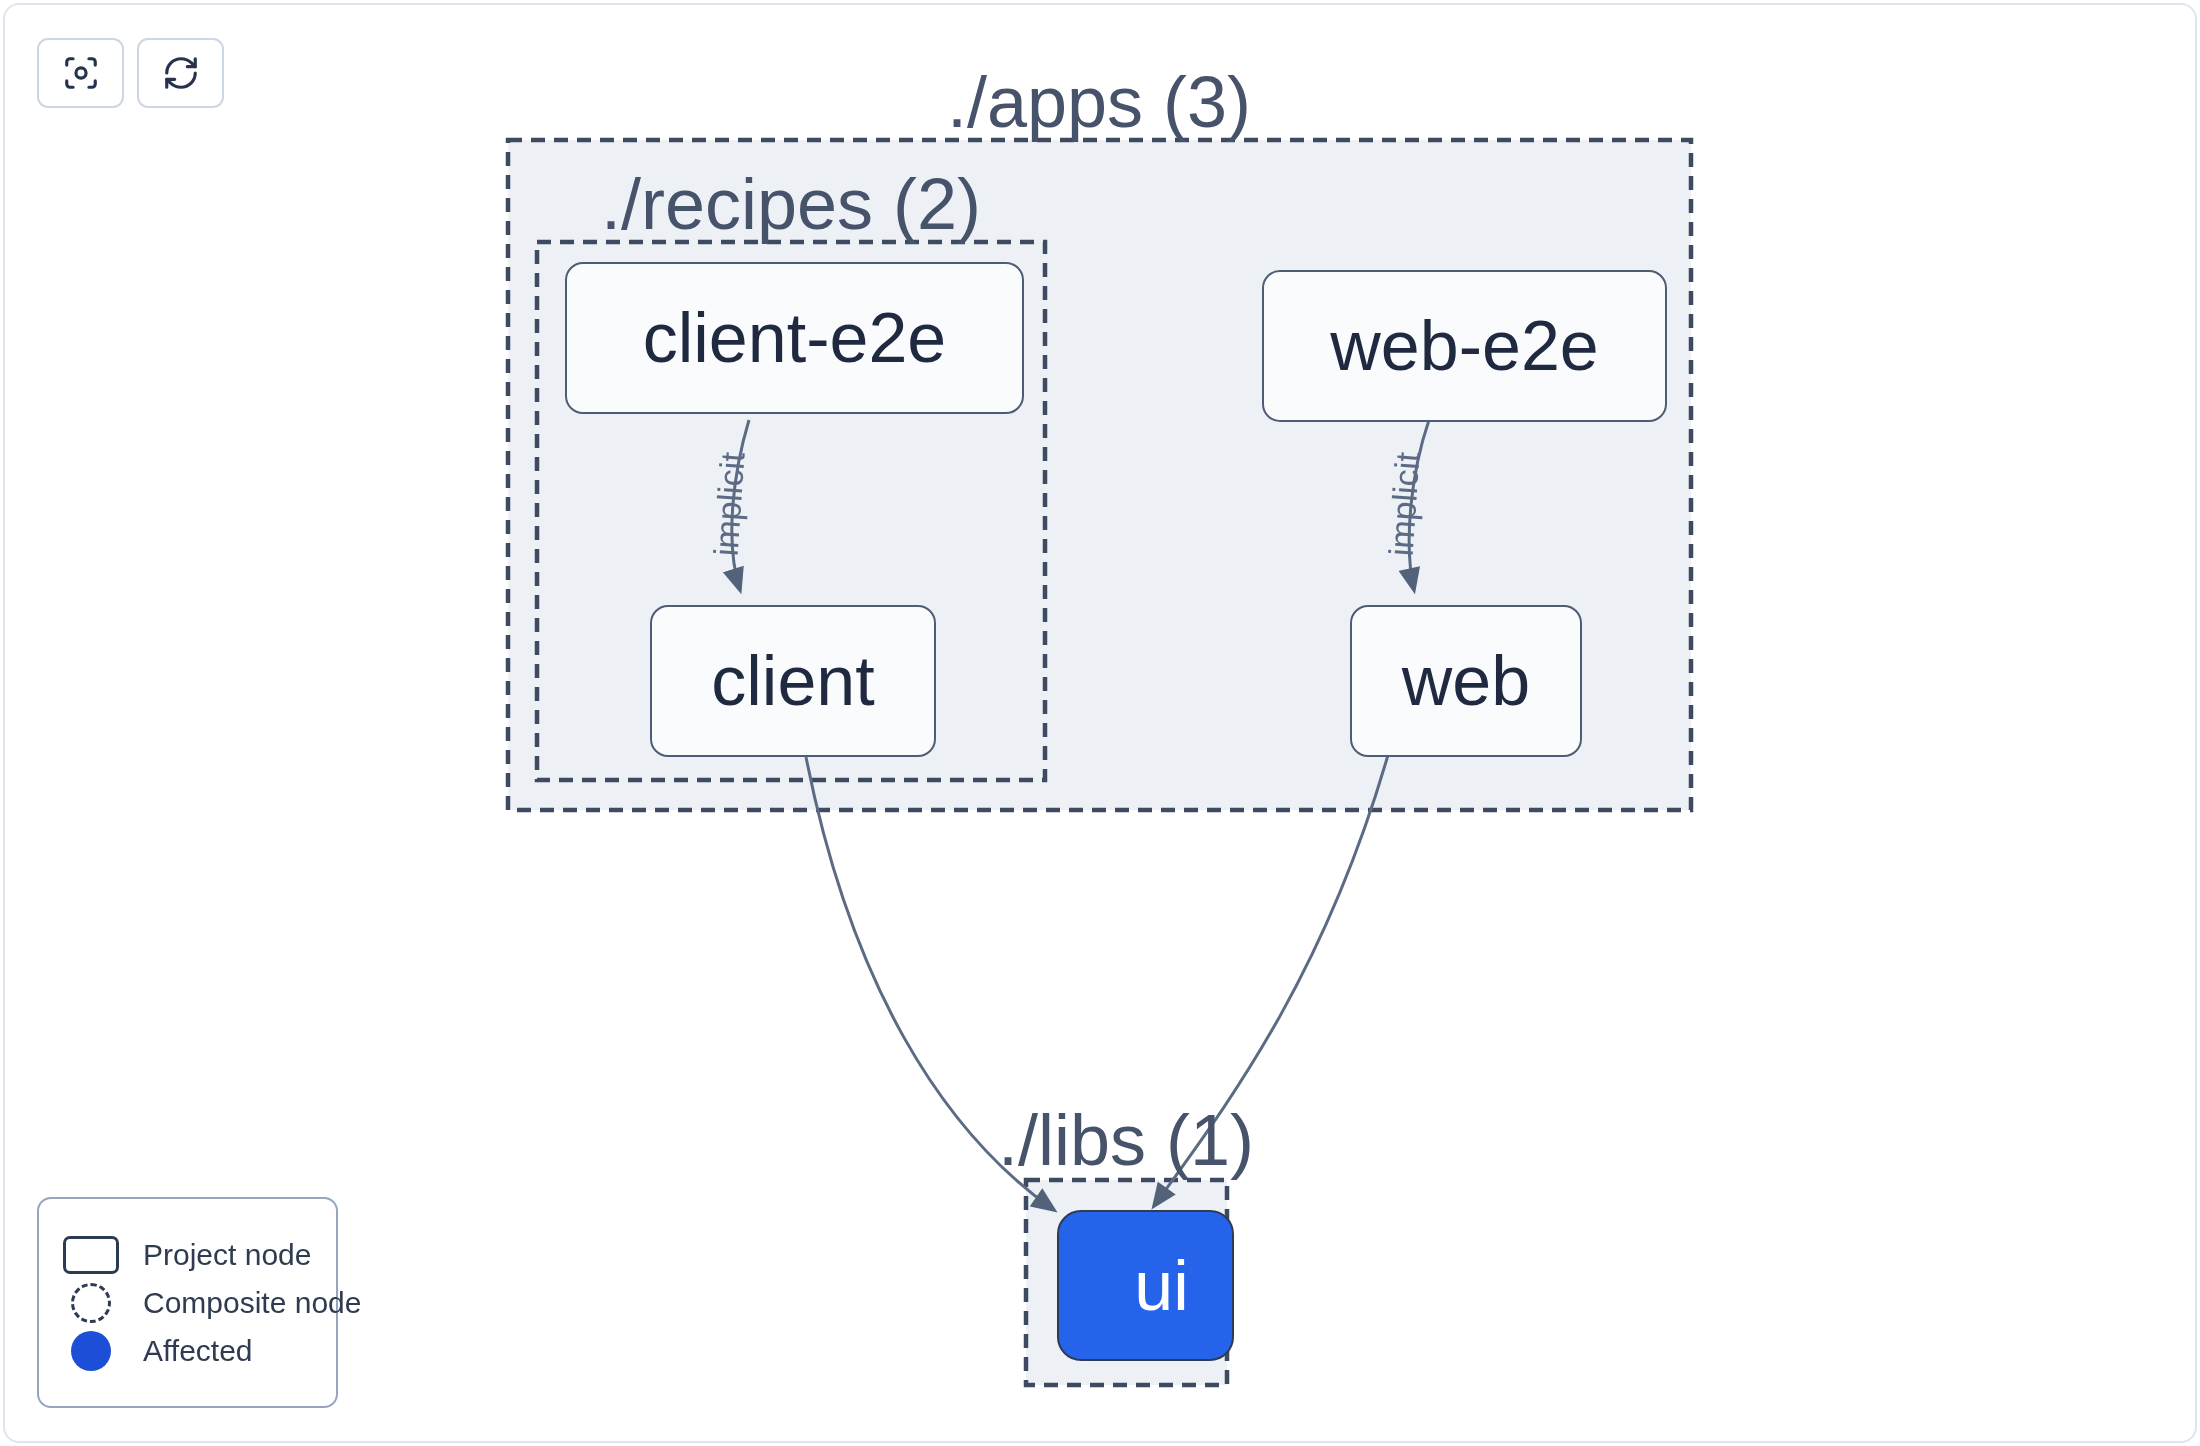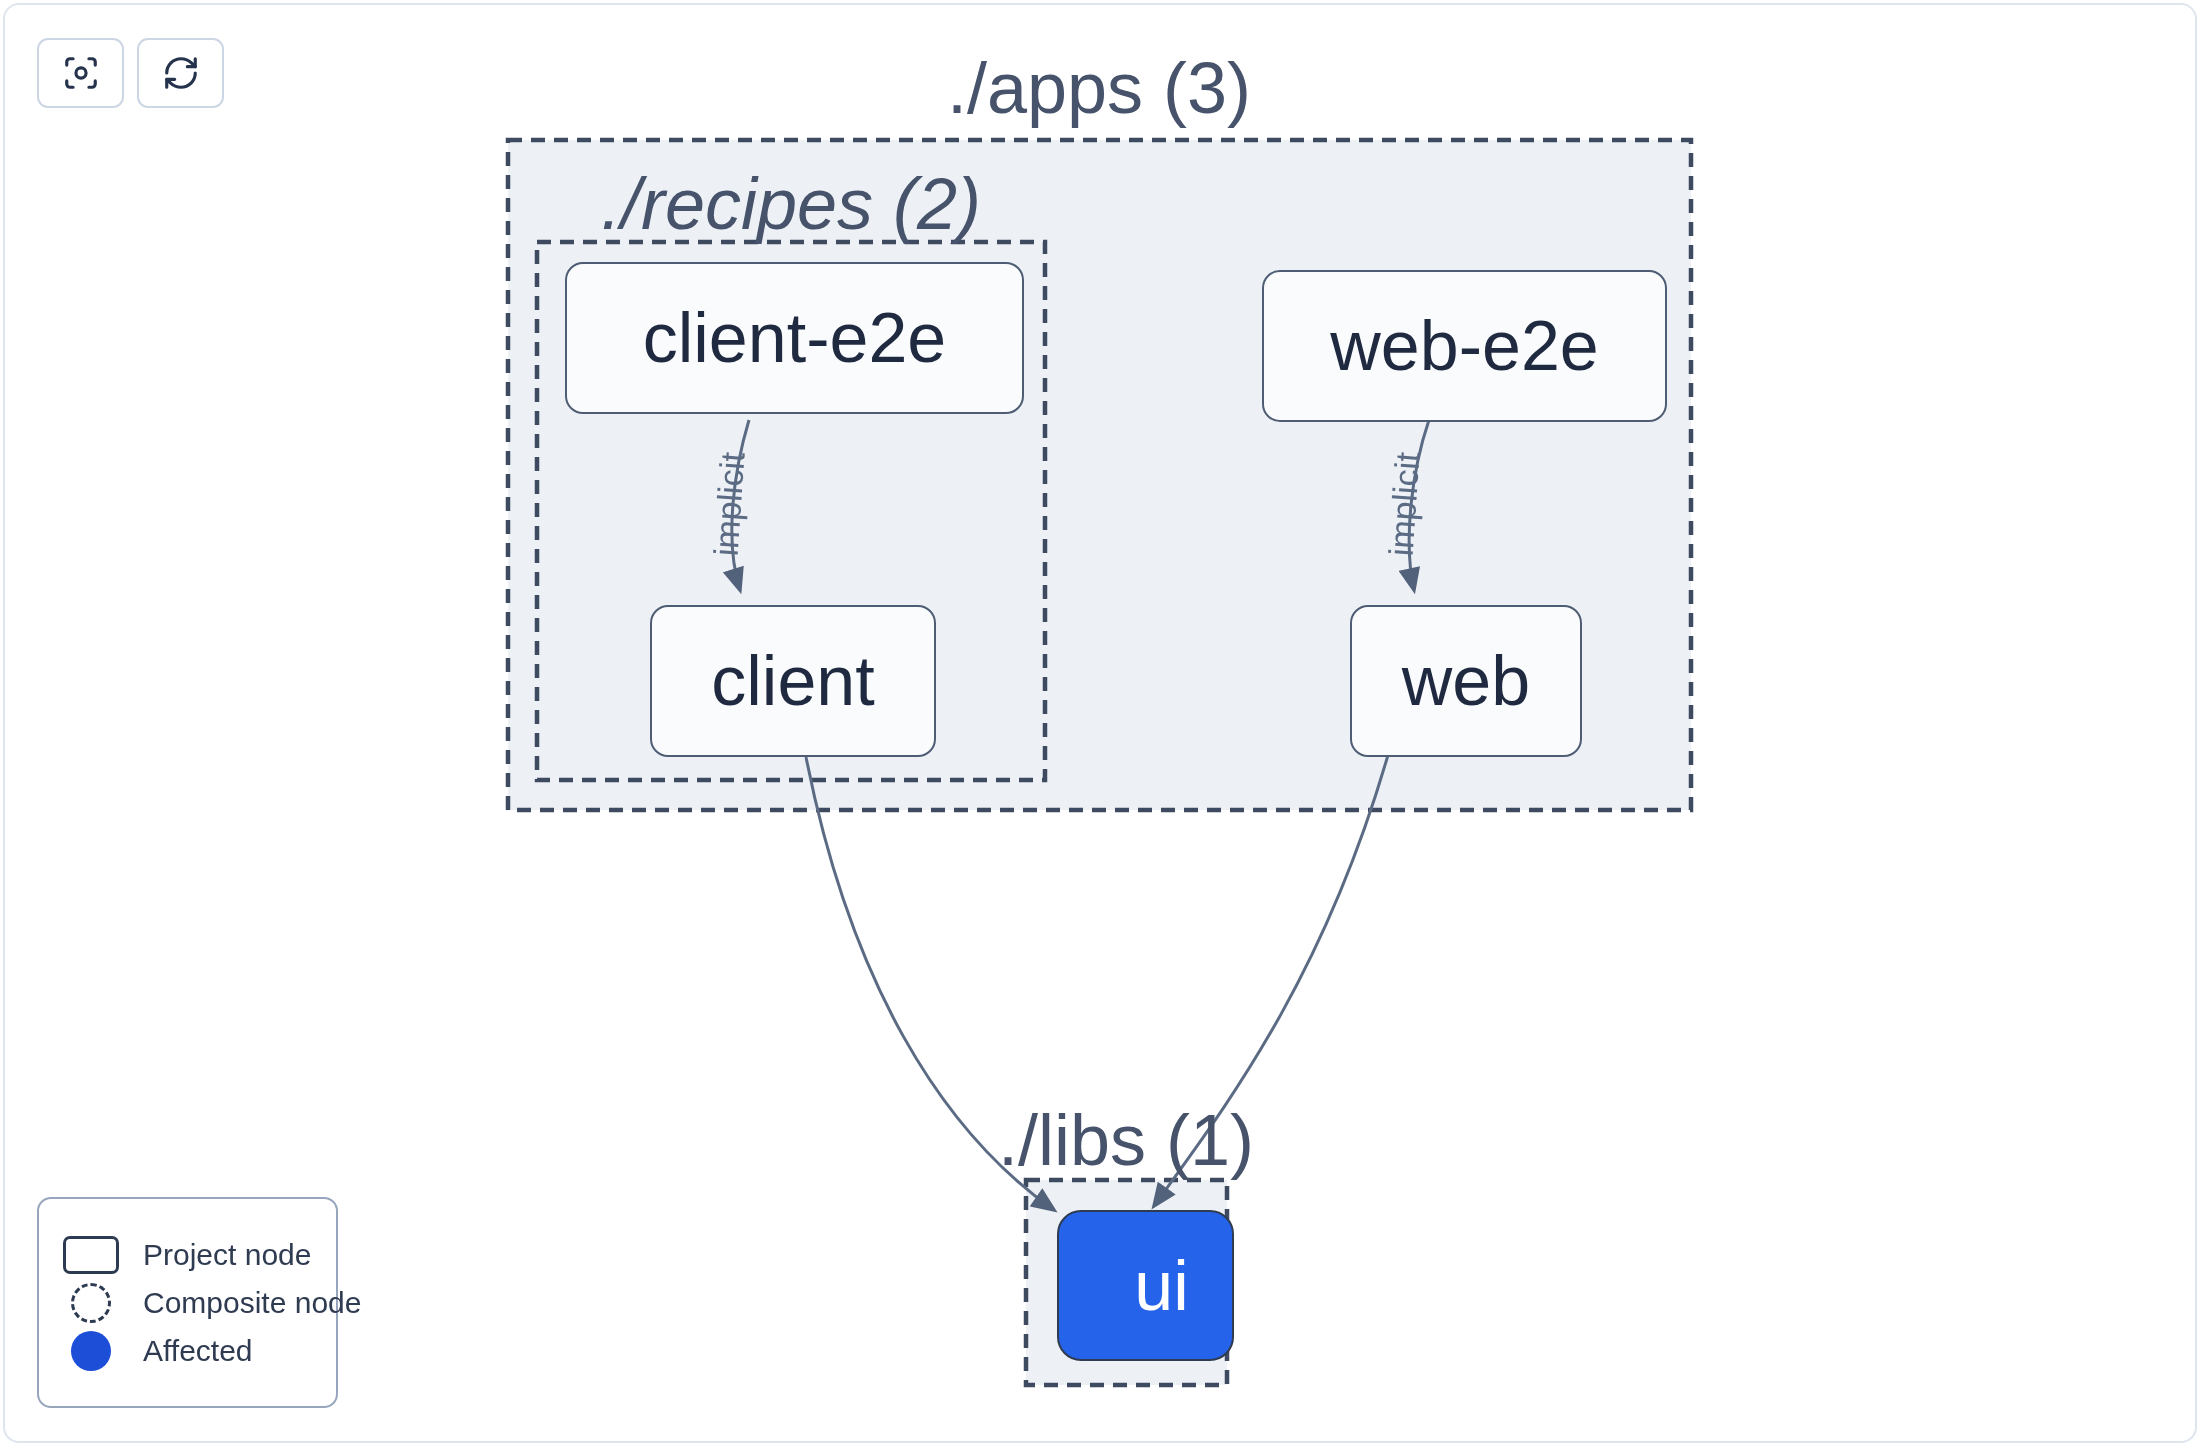--- a/index.html
+++ b/index.html
@@ -24,22 +24,22 @@
     stroke-linecap:round; stroke-linejoin:round; }
   
   .group { position:absolute; z-index:1; }
   #group-apps  { left:508px;  top:140px;  width:1183px; height:670px; background:#edf1f6; }
   #group-recipes { left:537px; top:242px; width:508px;  height:538px; background:transparent; }
   #group-libs  { left:1026px; top:1180px; width:201px;  height:205px; background:#edf1f6; }
   .group-label {
     position:absolute; z-index:4; transform:translateX(-50%);
     font-size:72px; color:#47536b; white-space:nowrap; line-height:1;
   }
-  #label-apps    { left:1099px; top:52px; }
-  #label-recipes { left:791px;  top:168px;font-style:italic; }
+  #label-apps    { left:1099px; top:66px; }
+  #label-recipes { left:791px;  top:168px; }
   #label-libs    { left:1126px; top:1104px; }
   
   .overlay { position:absolute; left:0; top:0; z-index:2; pointer-events:none; }
   .group-border { fill:none; stroke:#3d4a5f; stroke-width:4.5; stroke-dasharray:14 9; }
   .edge { fill:none; stroke:#5c6b84; stroke-width:3; }
   .edge-label { font-size:34px; fill:#5c6b84; }
   
   .pnode {
     position:absolute; z-index:5; background:#fafbfd;
     border:2.5px solid #4e5d74; border-radius:18px;

